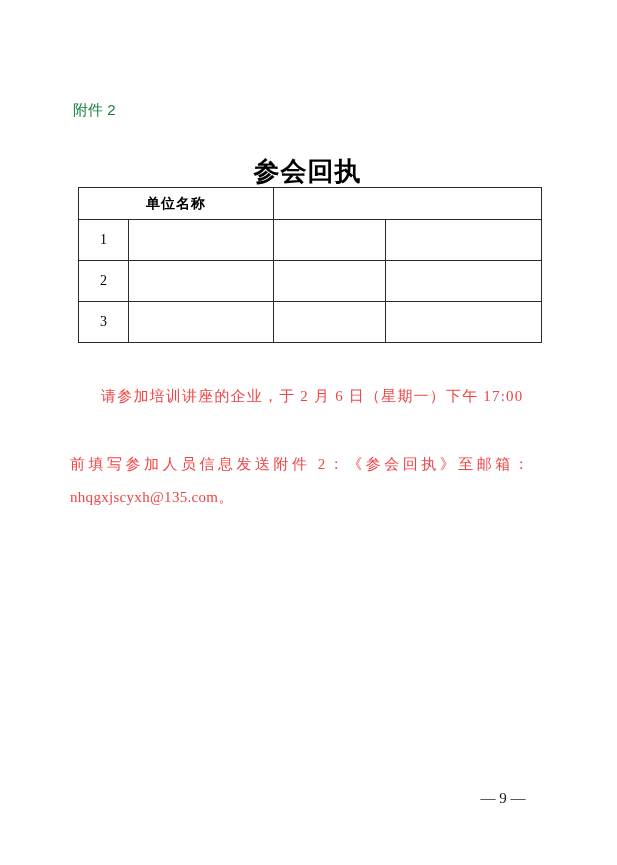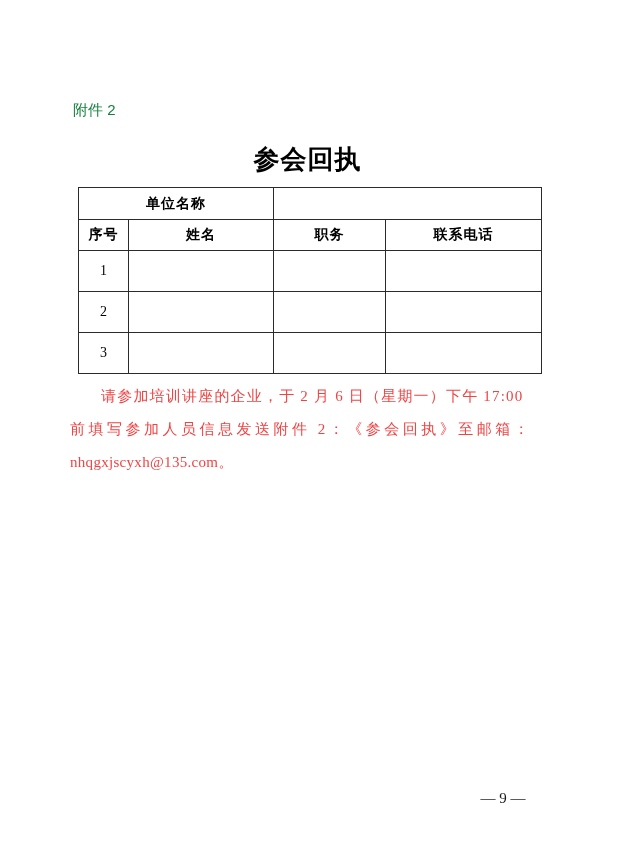--- a/index.html
+++ b/index.html
@@ -21,21 +21,21 @@
     left: 73px;
     top: 101px;
     font-size: 15px;
     font-family: "Liberation Sans", "DejaVu Sans", sans-serif;
     color: #15803d;
     white-space: nowrap;
   }
   .doc-title {
     position: absolute;
     left: 73px;
-    top: 142px;
+    top: 154px;
     width: 469px;
     text-align: center;
     font-size: 26px;
     font-weight: bold;
     letter-spacing: 1px;
     font-family: "Liberation Sans", "DejaVu Sans", sans-serif;
     color: #000000;
   }
   table.reply-table {
     position: absolute;
@@ -69,21 +69,21 @@
     position: absolute;
     left: 70px;
     top: 380px;
     width: 469px;
     font-size: 15px;
     line-height: 33px;
     color: #ef4444;
   }
   .body-line { white-space: nowrap; }
   .body-line.l1 { text-indent: 31px; letter-spacing: 1.2px; }
-  .body-line.l2 { letter-spacing: 3.5px; }
+  .body-line.l2 { letter-spacing: 3.5px; margin-top: 35px; }
   .body-line.l3 { letter-spacing: 0.3px; }
   .page-number {
     position: absolute;
     left: 455px;
     top: 790px;
     width: 96px;
     text-align: center;
     font-size: 15px;
     color: #1a1a1a;
     font-family: "Liberation Serif", "DejaVu Serif", serif;
@@ -104,26 +104,20 @@
       <col style="width:50px">
       <col style="width:145px">
       <col style="width:112px">
       <col style="width:156px">
     </colgroup>
     <tbody>
         <tr class="unit-row">
       <td class="hdr" colspan="2">单位名称</td>
       <td colspan="2"></td>
     </tr>
-    <tr class="header-row">
-      <td class="hdr">序号</td>
-      <td class="hdr">姓名</td>
-      <td class="hdr">职务</td>
-      <td class="hdr">联系电话</td>
-    </tr>
     <tr class="data-row">
       <td class="num-cell">1</td>
       <td></td>
       <td></td>
       <td></td>
     </tr>
     <tr class="data-row">
       <td class="num-cell">2</td>
       <td></td>
       <td></td>

